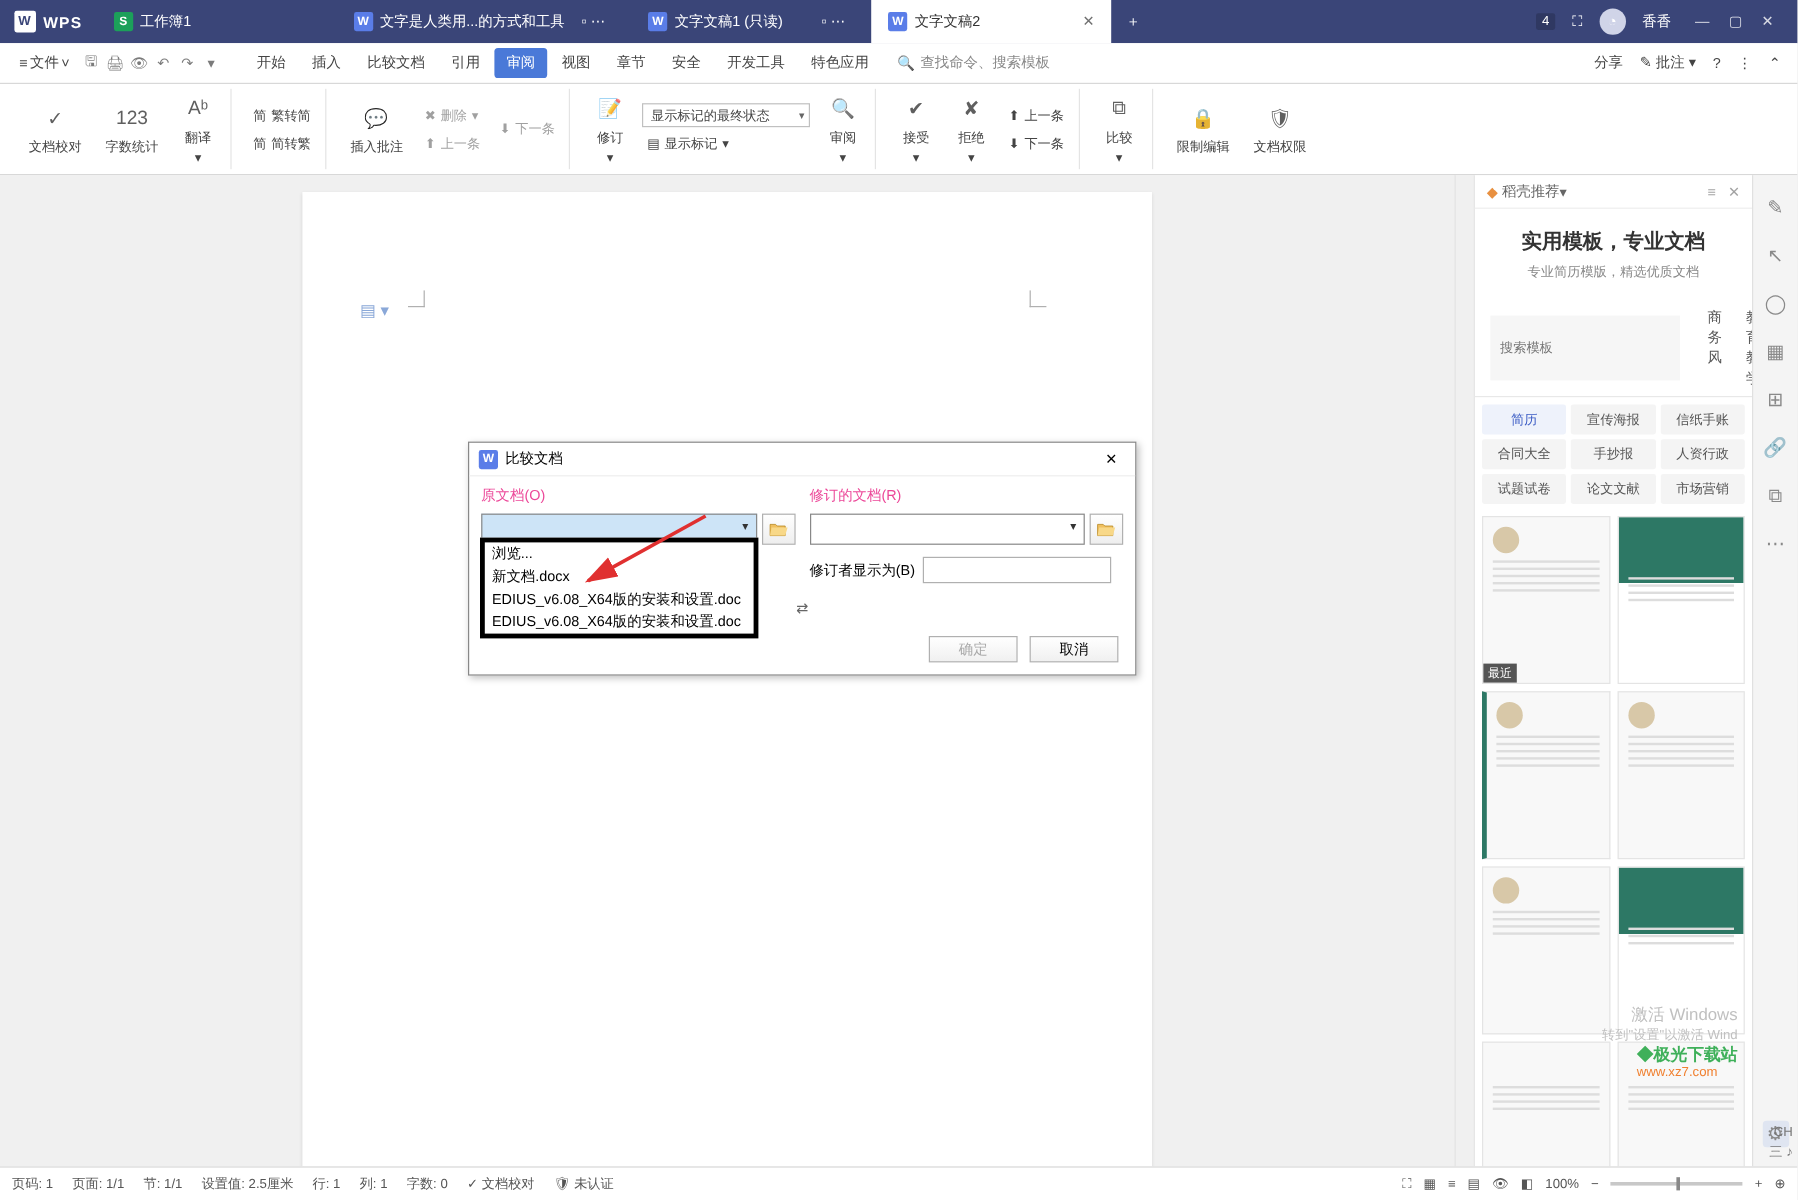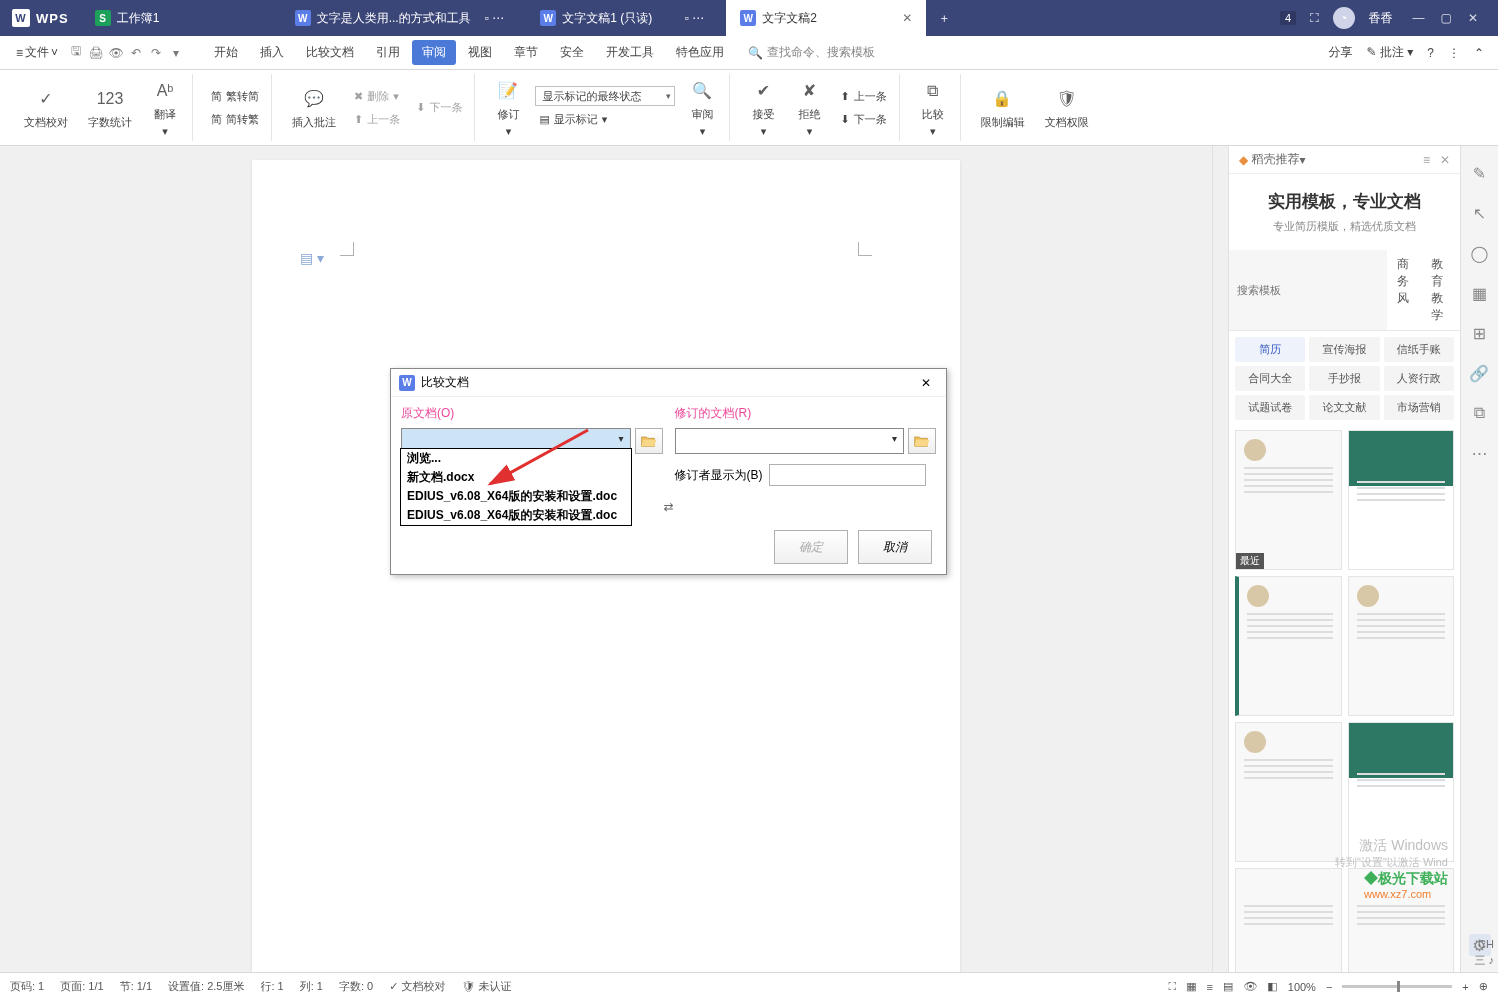--- a/index.html
+++ b/index.html
@@ -55,21 +55,21 @@
 .scroll-y { width: 16px; background: #f0f0f0; border-left: 1px solid #e0e0e0; }
 
 
 .rightpanel { width: 232px; background: #fff; border-left: 1px solid #e0e0e0; display: flex; flex-direction: column; font-size: 12px; }
 .rp-head { height: 28px; display: flex; align-items: center; padding: 0 10px; border-bottom: 1px solid #eee; color: #666; }
 .rp-head .rp-head-ctrl { margin-left: auto; display: flex; gap: 10px; opacity: 0.6; }
 .rp-hero { padding: 16px 10px; text-align: center; }
 .rp-hero h3 { font-size: 17px; color: #333; margin-bottom: 6px; }
 .rp-hero p { font-size: 11px; color: #888; }
 .rp-tabs { display: flex; border-bottom: 1px solid #e8e8e8; }
-.rp-search { flex: 1; border: none; background: #f6f6f6; padding: 6px 8px; font-size: 11px; color: #aaa; margin: 0; }
+.rp-search { flex: 1; border: none; background: #f6f6f6; padding: 6px 8px; font-size: 11px; color: #aaa; margin: 13px; }
 .rp-tab { padding: 6px 10px; color: #555; }
 .rp-chips { display: flex; flex-wrap: wrap; gap: 4px; padding: 6px; }
 .rp-chip { padding: 5px 0; background: #f4f4f4; color: #555; font-size: 11px; border-radius: 2px; flex: 1; min-width: 64px; text-align: center; }
 .rp-chip.active { background: #eef2fb; color: #3a5bc4; }
 .rp-grid { flex: 1; overflow: hidden; padding: 4px 6px; display: grid; grid-template-columns: 1fr 1fr; gap: 6px; text-align: right; }
 .rp-thumb { background: #f8f8f8; border: 1px solid #e4e4e4; height: 140px; position: relative; overflow: hidden; }
 .rp-thumb.green { background: linear-gradient(to bottom, #2d7865 40%, #fff 40%); }
 .rp-thumb.teal { border-left: 4px solid #2d7865; }
 .rp-thumb .thumb-avatar { width: 22px; height: 22px; border-radius: 50%; background: #d8c8a8; position: absolute; top: 8px; left: 8px; }
 .rp-thumb .thumb-lines { position: absolute; top: 36px; left: 8px; right: 8px; }
@@ -97,28 +97,28 @@
 .dlg-close { margin-left: auto; width: 24px; text-align: center; }
 .dlg-body { display: flex; padding: 8px 10px 4px; gap: 12px; }
 .dlg-col { flex: 1; }
 .dlg-label { margin-bottom: 6px; color: #ec4899; }
 .dlg-input-row { display: flex; gap: 4px; }
 .dlg-combo { flex: 1; height: 26px; border: 1px solid #888; background: #cde4f7; position: relative; }
 .dlg-combo.light { background: #fff; }
 .dlg-combo::after { content: "▾"; position: absolute; right: 6px; top: 4px; font-size: 10px; color: #333; }
 .dlg-browse { width: 28px; height: 26px; border: 1px solid #b0b0b0; background: linear-gradient(#fff,#eee); display: flex; align-items: center; justify-content: center; }
 .dlg-browse svg { width: 16px; height: 14px; }
-.dlg-dropdown { position: absolute; left: 400px; top: 448px; width: 232px; background: #fff; border: 1px solid #000000; font-size: 12px; z-index: 10; font-weight: bold; }
+.dlg-dropdown { position: absolute; left: 400px; top: 448px; width: 232px; background: #fff; border: 4px solid #000000; font-size: 12px; z-index: 10; }
 .dlg-dropdown div { padding: 1px 6px; }
 .dlg-dropdown div.hover { background: #cde4f7; }
 .dlg-row2 { display: flex; align-items: center; padding: 4px 10px; gap: 6px; }
 .dlg-target-input { border: 1px solid #b0b0b0; height: 22px; flex: 1; max-width: 180px; }
 .dlg-center { text-align: center; padding: 6px; color: #666; }
 .dlg-foot { display: flex; justify-content: flex-end; gap: 10px; padding: 10px 14px; }
-.dlg-btn { width: 74px; height: 34px; border: 1px solid #b0b0b0; background: linear-gradient(#fff,#f0f0f0); display: flex; align-items: center; justify-content: center; font-style: italic; }
+.dlg-btn { width: 74px; height: 22px; border: 1px solid #b0b0b0; background: linear-gradient(#fff,#f0f0f0); display: flex; align-items: center; justify-content: center; }
 .dlg-btn.disabled { color: #aaa; }
 
 
 .arrow-annot { position: absolute; left: 478px; top: 422px; z-index: 20; pointer-events: none; }
 
 
 .site-wm { position: absolute; right: 50px; bottom: 100px; font-size: 12px; }
 .site-wm .line1 { color: #3fb05a; font-weight: bold; font-size: 14px; }
 .site-wm .line2 { color: #f08030; font-size: 11px; }
 

